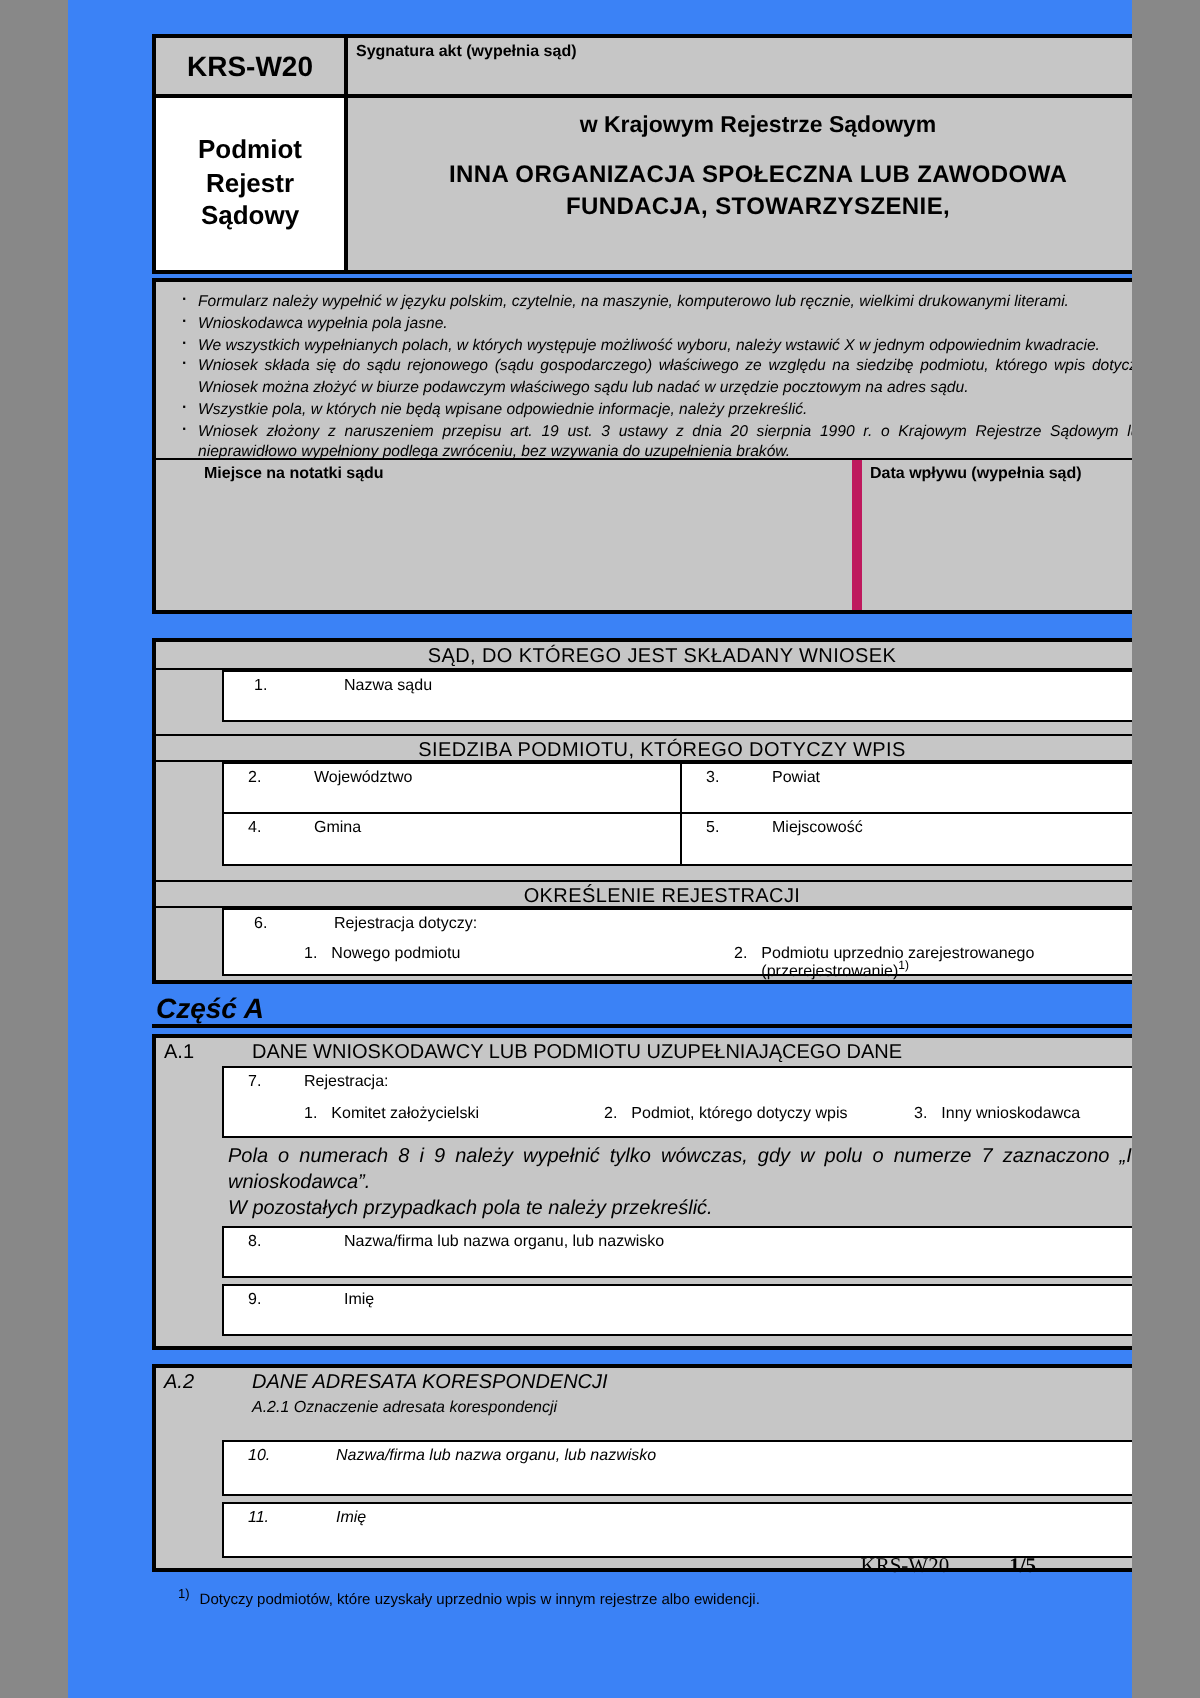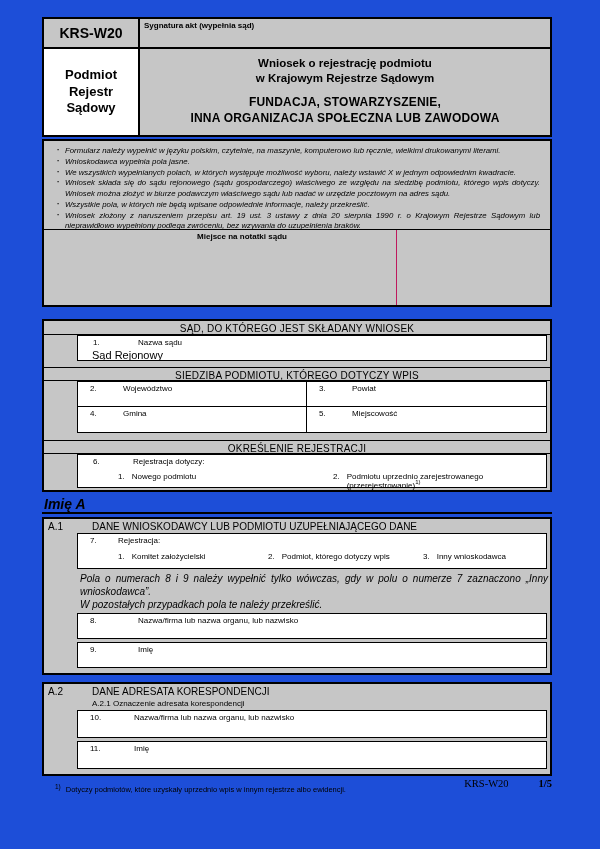--- a/index.html
+++ b/index.html
@@ -1,20 +1,20 @@
 <!DOCTYPE html>
 <html lang="pl"><head>
 <meta charset="utf-8">
 <style>
   * { margin:0; padding:0; box-sizing:border-box; }
   html,body { background:#888; }
   .page {
     position:relative;
-    width:600px; height:849px;
-    background:#1d4ed8;
+    width:532px; height:849px;
+    background:#3b82f6;
     font-family:"Liberation Sans","DejaVu Sans",sans-serif;
     color:#000;
     padding:17px 48px 0 42px;
     margin:0 auto;
     overflow:hidden;
   }
   .content { width:510px; }
 
   
   .hdr { border:2px solid #000; display:grid; grid-template-columns:96px 1fr; grid-template-rows:30px 86px; }
@@ -27,21 +27,21 @@
   .hdr-title .t1 { font-weight:bold; font-size:11.5px; line-height:1.32; }
   .hdr-title .t2 { font-weight:bold; font-size:12px; line-height:1.3; margin-top:9px; letter-spacing:.2px; }
 
   
   .instr-box { border:2px solid #000; background:#c6c6c6; margin-top:2px; }
   .instr { list-style:none; padding:5px 10px 3px 12px; height:88px; }
   .instr li { position:relative; font-style:italic; font-size:7.8px; line-height:1.38;
               padding-left:9px; text-align:justify; }
   .instr li::before { content:"·"; position:absolute; left:1px; top:-1px; font-weight:bold; font-style:normal; }
   .notes-row { display:grid; grid-template-columns:1fr 153px; border-top:1px solid #000; height:76px; }
-  .notes-left { border-right:1px solid #be185d; padding:2px 4px 0 48px; font-weight:bold; font-size:8px;text-align:center; }
+  .notes-left { border-right:5px solid #be185d; padding:2px 4px 0 24px; font-weight:bold; font-size:8px; }
   .notes-right{ padding:2px 4px 0 4px; font-weight:bold; font-size:8px; }
 
   
   .secbox { border:2px solid #000; background:#c6c6c6; }
   .band { font-size:10px; padding:2px 4px 1px 4px; height:14px; line-height:11px; letter-spacing:.2px; }
   .band.lined-top { border-top:1px solid #000; }
   .band.lined-bot { border-bottom:1px solid #000;text-align:center; }
   .field { background:#fff; border:1px solid #000; margin:0 3px 0 33px; }
   .frow  { display:flex; font-size:8px; line-height:1.2; padding-top:2px; }
   .fnum  { display:inline-block; text-align:left; }
@@ -71,22 +71,22 @@
   .abox { margin-top:3px; }
   .f7 { height:36px; }
   .f7-opts { display:flex; font-size:8px; margin-top:6px; padding-left:40px; }
   .f7-opts .o1 { width:150px; display:flex; }
   .f7-opts .o2 { width:155px; display:flex; }
   .f7-opts .o3 { display:flex; }
   .a1-note { font-style:italic; font-size:10px; line-height:1.3; padding:3px 2px 2px 36px; }
   .a1-note .jline { text-align:justify; text-align-last:justify; }
   .fh26 { height:26px; }
   .fh28 { height:28px; }
-  .a2box { margin-top:7px; }
-  .a2-sub { font-size:8px; padding:1px 0 2px 48px; }
+  .a2box { margin-top:7px;font-style:italic; }
+  .a2-sub { font-size:8px; padding:1px 0 12px 48px; }
 
   
   .footnote { margin:9px 0 0 13px; font-size:7.5px; }
   .footnote sup { font-size:6.5px; margin-right:5px; }
   .pgfooter { position:absolute; top:778px; right:48px;
               font-family:"Liberation Serif","DejaVu Serif",serif; font-size:10.5px; }
   .pgfooter .code { margin-right:14px; }
   .pgfooter .pg { font-weight:bold;margin-left:16px; }
 </style>
 </head>
@@ -102,55 +102,56 @@
       </div>
       <div class="hdr-reg">
         <div>
           <div>Podmiot</div>
           <div>Rejestr</div>
           <div>Sądowy</div>
         </div>
       </div>
       <div class="hdr-title">
         <div class="t1">
-          <div>Wniosek o rejestrację podmiotu</div>
           <div>w Krajowym Rejestrze Sądowym</div>
         </div>
         <div class="t2">
+          <div>INNA ORGANIZACJA SPOŁECZNA LUB ZAWODOWA</div>
           <div>FUNDACJA, STOWARZYSZENIE,</div>
-          <div>INNA ORGANIZACJA SPOŁECZNA LUB ZAWODOWA</div>
         </div>
       </div>
     </div>
 
     <div class="instr-box">
       <ul class="instr">
         <li>Formularz należy wypełnić w języku polskim, czytelnie, na maszynie, komputerowo lub ręcznie, wielkimi drukowanymi literami.</li>
         <li>Wnioskodawca wypełnia pola jasne.</li>
         <li>We wszystkich wypełnianych polach, w których występuje możliwość wyboru, należy wstawić X w jednym odpowiednim kwadracie.</li>
         <li>Wniosek składa się do sądu rejonowego (sądu gospodarczego) właściwego ze względu na siedzibę podmiotu, którego wpis dotyczy. Wniosek można złożyć w biurze podawczym właściwego sądu lub nadać w urzędzie pocztowym na adres sądu.</li>
         <li>Wszystkie pola, w których nie będą wpisane odpowiednie informacje, należy przekreślić.</li>
         <li>Wniosek złożony z naruszeniem przepisu art. 19 ust. 3 ustawy z dnia 20 sierpnia 1990 r. o Krajowym Rejestrze Sądowym lub nieprawidłowo wypełniony podlega zwróceniu, bez wzywania do uzupełnienia braków.</li>
       </ul>
       <div class="notes-row">
         <div class="notes-left">
           <span>Miejsce na notatki sądu</span>
         </div>
+        <div class="notes-right">
+          <span>Data wpływu (wypełnia sąd)</span>
+        </div>
       </div>
     </div>
 
     <div class="secbox mainbox" style="margin-top:12px;">
       <div class="band lined-bot">SĄD, DO KTÓREGO JEST SKŁADANY WNIOSEK</div>
 
       <div class="field f1">
         <div class="frow">
           <span class="fnum" style="margin-left:15px; width:45px;">1.</span>
           <span>Nazwa sądu</span>
         </div>
-        <div class="fvalue">Sąd Rejonowy</div>
       </div>
       <div class="gap6"></div>
 
       <div class="band lined-top lined-bot">SIEDZIBA PODMIOTU, KTÓREGO DOTYCZY WPIS</div>
       <div class="grid22">
         <div class="gcell bR bB">
           <span class="fnum" style="margin-left:12px; width:33px;">2.</span>
           <span>Województwo</span>
         </div>
         <div class="gcell bB">
@@ -184,21 +185,21 @@
             <span>
               <span>Podmiotu uprzednio zarejestrowanego</span><br>
               <span>(przerejestrowanie)</span><sup>1)</sup>
             </span>
           </div>
         </div>
       </div>
       <div style="height:2px;"></div>
     </div>
 
-    <div class="czesc">Imię A</div>
+    <div class="czesc">Część A</div>
 
     <div class="secbox abox">
       <div class="a-band lined-bot">
         <span class="aid">A.1</span>
         <span>DANE WNIOSKODAWCY LUB PODMIOTU UZUPEŁNIAJĄCEGO DANE</span>
       </div>
       <div class="field f7">
         <div class="frow">
           <span class="fnum" style="margin-left:12px; width:28px;">7.</span>
           <span>Rejestracja:</span>

